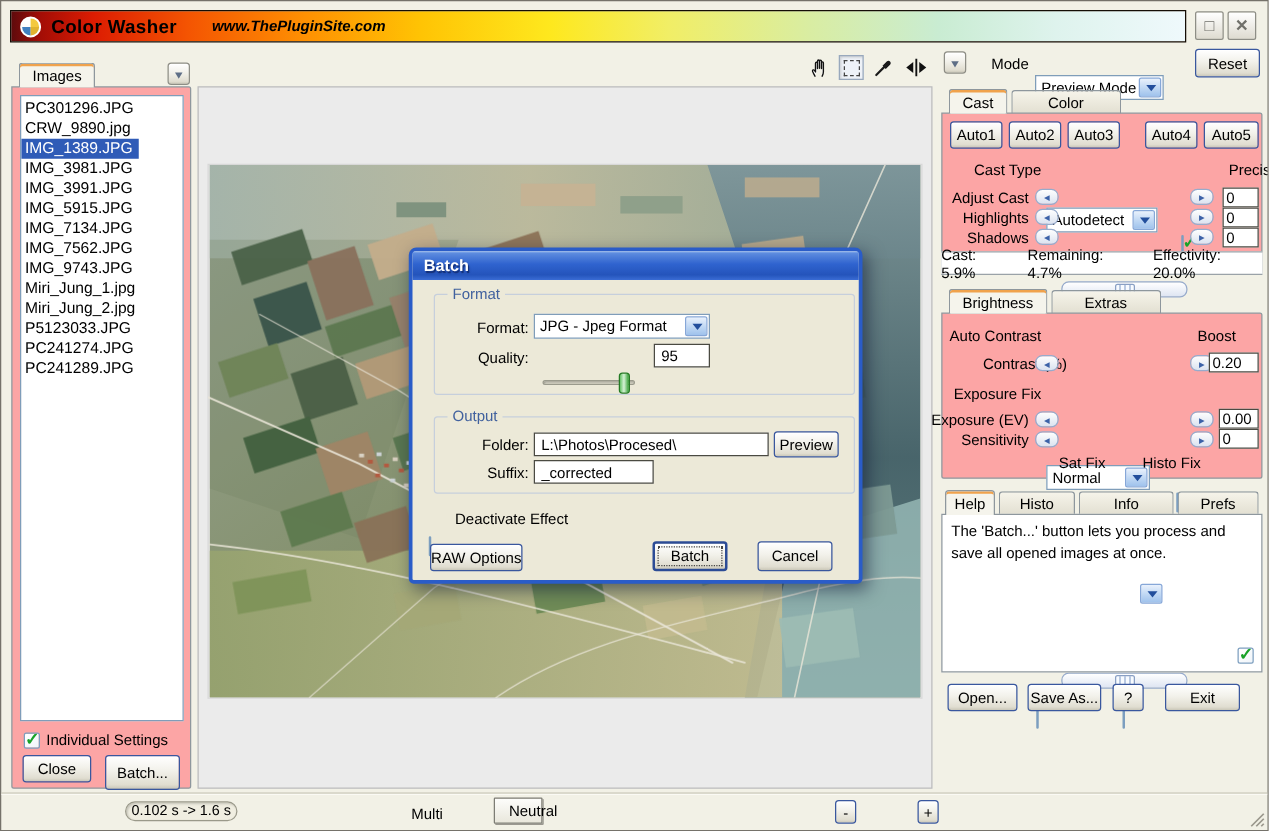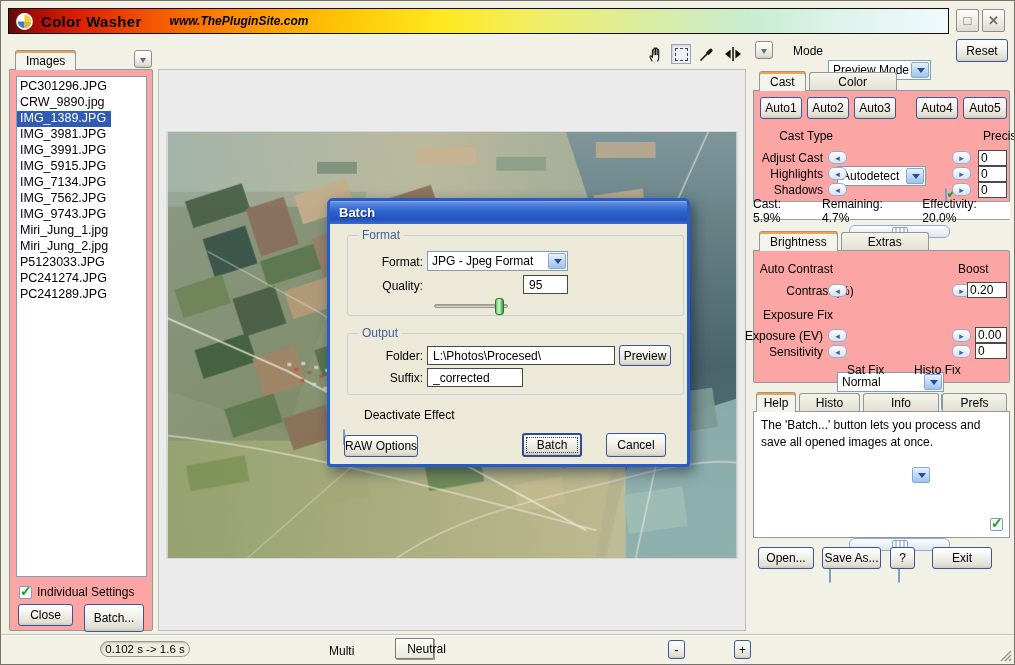--- a/index.html
+++ b/index.html
@@ -351,21 +351,21 @@
   <div class="abs tabrow" style="left:758px;top:230px;">
     <div class="tab active">
         <span>Brightness</span>
       </div>
     <div class="tab" style="width:88px;justify-content:center;">
         <span>Extras</span>
       </div>
   </div>
   <div class="abs gbox" style="left:752px;top:249px;width:257px;height:133px;"></div>
   <div class="abs lbl r" style="left:730px;top:261px;width:102px;">Auto Contrast</div>
-  <div class="abs combo" style="left:836px;top:258px;width:107px;height:20px;">
+  <div class="abs combo" style="left:836px;top:258px;width:83px;height:20px;">
       <span>Normal</span>
     </div>
   <span class="abs cb" style="left:940px;top:261px;"><span class="ck">✓</span></span>
   <div class="abs lbl" style="left:957px;top:261px;">Boost</div>
 
   <div class="abs lbl r" style="left:776px;top:283px;width:86px;text-align:center;">Contrast (%)</div>
   <div class="abs sbtn" style="left:827px;top:283px;width:19px;height:13px;">
       <span>◂</span>
     </div>
   <div class="abs strack" style="left:848px;top:283px;width:101px;height:13px;">

